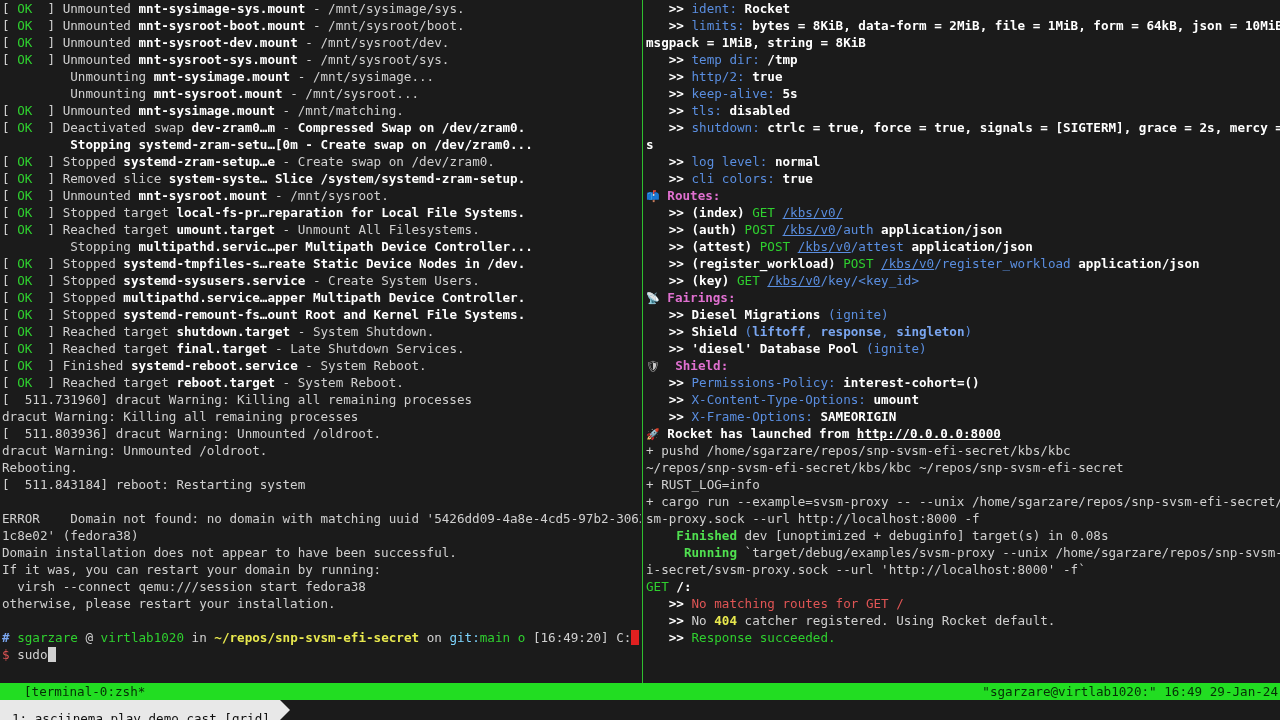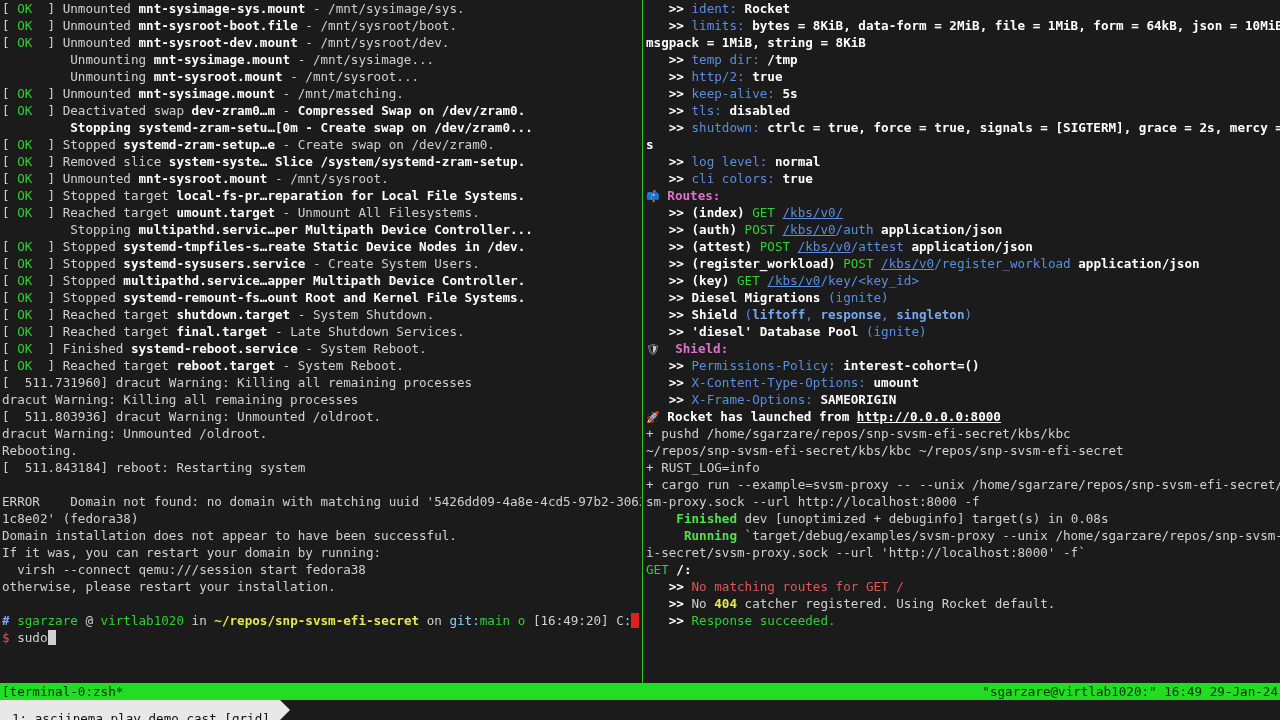--- a/index.html
+++ b/index.html
@@ -93,21 +93,21 @@
     width: 1280px;
     height: 17px;
     background: #22dd22;
     color: #0d3d0d;
     display: flex;
     align-items: center;
     justify-content: space-between;
     font-size: 12.6px;
     white-space: pre;
   }
-  .statusbar .sb-left  { padding-left: 2px; color: #063006; }
+  .statusbar .sb-left  { padding-left: 2px; color: #063006; margin-left: 22px; }
   .statusbar .sb-right { padding-right: 2px; color: #063006; }
 
   
   .taskbar {
     position: absolute;
     left: 0; top: 700px;
     width: 1280px;
     height: 20px;
     background: #1b1b1b;
   }
@@ -136,22 +136,23 @@
 </head>
 <body>
 
 <div id="screen">
 
   <div class="panes">
 
     <div class="pane pane-left">
       <div class="lines" id="left-lines">
           <div class="line"><span class="c-white">[ </span><span class="c-green">OK</span><span class="c-white">  ] </span><span class="c-white">Unmounted </span><span class="c-bwhite">mnt-sysimage-sys.mount</span><span class="c-white"> - /mnt/sysimage/sys.</span></div>
-          <div class="line"><span class="c-white">[ </span><span class="c-green">OK</span><span class="c-white">  ] </span><span class="c-white">Unmounted </span><span class="c-bwhite">mnt-sysroot-boot.file</span><span class="c-white"> - /mnt/sysroot/boot.</span></div>
+          <div class="line"><span class="c-white">[ </span><span class="c-green">OK</span><span class="c-white">  ] </span><span class="c-white">Unmounted </span><span class="c-bwhite">mnt-sysroot-boot.mount</span><span class="c-white"> - /mnt/sysroot/boot.</span></div>
           <div class="line"><span class="c-white">[ </span><span class="c-green">OK</span><span class="c-white">  ] </span><span class="c-white">Unmounted </span><span class="c-bwhite">mnt-sysroot-dev.mount</span><span class="c-white"> - /mnt/sysroot/dev.</span></div>
+          <div class="line"><span class="c-white">[ </span><span class="c-green">OK</span><span class="c-white">  ] </span><span class="c-white">Unmounted </span><span class="c-bwhite">mnt-sysroot-sys.mount</span><span class="c-white"> - /mnt/sysroot/sys.</span></div>
           <div class="line"><span class="c-white">         Unmounting </span><span class="c-bwhite">mnt-sysimage.mount</span><span class="c-white"> - /mnt/sysimage...</span></div>
           <div class="line"><span class="c-white">         Unmounting </span><span class="c-bwhite">mnt-sysroot.mount</span><span class="c-white"> - /mnt/sysroot...</span></div>
           <div class="line"><span class="c-white">[ </span><span class="c-green">OK</span><span class="c-white">  ] </span><span class="c-white">Unmounted </span><span class="c-bwhite">mnt-sysimage.mount</span><span class="c-white"> - /mnt/matching.</span></div>
           <div class="line"><span class="c-white">[ </span><span class="c-green">OK</span><span class="c-white">  ] </span><span class="c-white">Deactivated swap </span><span class="c-bwhite">dev-zram0…m</span><span class="c-white"> - </span><span class="c-bwhite">Compressed Swap on /dev/zram0.</span></div>
           <div class="line"><span class="c-white">         </span><span class="c-bwhite">Stopping systemd-zram-setu…[0m - Create swap on /dev/zram0...</span></div>
           <div class="line"><span class="c-white">[ </span><span class="c-green">OK</span><span class="c-white">  ] </span><span class="c-white">Stopped </span><span class="c-bwhite">systemd-zram-setup…e</span><span class="c-white"> - Create swap on /dev/zram0.</span></div>
           <div class="line"><span class="c-white">[ </span><span class="c-green">OK</span><span class="c-white">  ] </span><span class="c-white">Removed slice </span><span class="c-bwhite">system-syste…</span><span class="c-white"> </span><span class="c-bwhite">Slice /system/systemd-zram-setup.</span></div>
           <div class="line"><span class="c-white">[ </span><span class="c-green">OK</span><span class="c-white">  ] </span><span class="c-white">Unmounted </span><span class="c-bwhite">mnt-sysroot.mount</span><span class="c-white"> - /mnt/sysroot.</span></div>
           <div class="line"><span class="c-white">[ </span><span class="c-green">OK</span><span class="c-white">  ] </span><span class="c-white">Stopped target </span><span class="c-bwhite">local-fs-pr…reparation for Local File Systems.</span></div>
           <div class="line"><span class="c-white">[ </span><span class="c-green">OK</span><span class="c-white">  ] </span><span class="c-white">Reached target </span><span class="c-bwhite">umount.target</span><span class="c-white"> - Unmount All Filesystems.</span></div>
@@ -197,20 +198,21 @@
           <div class="line"><span class="c-white">   </span><span class="c-bwhite">&gt;&gt; </span><span class="c-blue">shutdown:</span><span class="c-white"> </span><span class="c-bwhite">ctrlc = true, force = true, signals = [SIGTERM], grace = 2s, mercy = 3</span></div>
           <div class="line"><span class="c-bwhite">s</span></div>
           <div class="line"><span class="c-white">   </span><span class="c-bwhite">&gt;&gt; </span><span class="c-blue">log level:</span><span class="c-white"> </span><span class="c-bwhite">normal</span></div>
           <div class="line"><span class="c-white">   </span><span class="c-bwhite">&gt;&gt; </span><span class="c-blue">cli colors:</span><span class="c-white"> </span><span class="c-bwhite">true</span></div>
           <div class="line"><span class="emoji">📫</span><span class="c-white"> </span><span class="c-bmag">Routes:</span></div>
           <div class="line"><span class="c-white">   </span><span class="c-bwhite">&gt;&gt; </span><span class="c-bwhite">(index) </span><span class="c-green">GET</span><span class="c-white"> </span><span class="c-blue u">/kbs/v0/</span></div>
           <div class="line"><span class="c-white">   </span><span class="c-bwhite">&gt;&gt; </span><span class="c-bwhite">(auth) </span><span class="c-green">POST</span><span class="c-white"> </span><span class="c-blue u">/kbs/v0</span><span class="c-blue">/auth</span><span class="c-white"> </span><span class="c-bwhite">application/json</span></div>
           <div class="line"><span class="c-white">   </span><span class="c-bwhite">&gt;&gt; </span><span class="c-bwhite">(attest) </span><span class="c-green">POST</span><span class="c-white"> </span><span class="c-blue u">/kbs/v0</span><span class="c-blue">/attest</span><span class="c-white"> </span><span class="c-bwhite">application/json</span></div>
           <div class="line"><span class="c-white">   </span><span class="c-bwhite">&gt;&gt; </span><span class="c-bwhite">(register_workload) </span><span class="c-green">POST</span><span class="c-white"> </span><span class="c-blue u">/kbs/v0</span><span class="c-blue">/register_workload</span><span class="c-white"> </span><span class="c-bwhite">application/json</span></div>
           <div class="line"><span class="c-white">   </span><span class="c-bwhite">&gt;&gt; </span><span class="c-bwhite">(key) </span><span class="c-green">GET</span><span class="c-white"> </span><span class="c-blue u">/kbs/v0</span><span class="c-blue">/key/&lt;key_id&gt;</span></div>
+          <div class="line"><span class="emoji">📡</span><span class="c-white"> </span><span class="c-bmag">Fairings:</span></div>
           <div class="line"><span class="c-white">   </span><span class="c-bwhite">&gt;&gt; </span><span class="c-bwhite">Diesel Migrations</span><span class="c-white"> </span><span class="c-blue">(</span><span class="c-blue">ignite</span><span class="c-blue">)</span></div>
           <div class="line"><span class="c-white">   </span><span class="c-bwhite">&gt;&gt; </span><span class="c-bwhite">Shield</span><span class="c-white"> </span><span class="c-blue">(</span><span class="c-bblue">liftoff</span><span class="c-blue">, </span><span class="c-bblue">response</span><span class="c-blue">, </span><span class="c-bblue">singleton</span><span class="c-blue">)</span></div>
           <div class="line"><span class="c-white">   </span><span class="c-bwhite">&gt;&gt; </span><span class="c-bwhite">'diesel' Database Pool</span><span class="c-white"> </span><span class="c-blue">(</span><span class="c-blue">ignite</span><span class="c-blue">)</span></div>
           <div class="line"><span class="emoji">🛡</span><span class="c-white">  </span><span class="c-bmag">Shield:</span></div>
           <div class="line"><span class="c-white">   </span><span class="c-bwhite">&gt;&gt; </span><span class="c-blue">Permissions-Policy:</span><span class="c-white"> </span><span class="c-bwhite">interest-cohort=()</span></div>
           <div class="line"><span class="c-white">   </span><span class="c-bwhite">&gt;&gt; </span><span class="c-blue">X-Content-Type-Options:</span><span class="c-white"> </span><span class="c-bwhite">umount</span></div>
           <div class="line"><span class="c-white">   </span><span class="c-bwhite">&gt;&gt; </span><span class="c-blue">X-Frame-Options:</span><span class="c-white"> </span><span class="c-bwhite">SAMEORIGIN</span></div>
           <div class="line"><span class="emoji">🚀</span><span class="c-white"> </span><span class="c-bwhite">Rocket has launched from </span><span class="c-bwhite u">http://0.0.0.0:8000</span></div>
           <div class="line"><span class="c-white">+ pushd /home/sgarzare/repos/snp-svsm-efi-secret/kbs/kbc</span></div>
           <div class="line"><span class="c-white">~/repos/snp-svsm-efi-secret/kbs/kbc ~/repos/snp-svsm-efi-secret</span></div>

